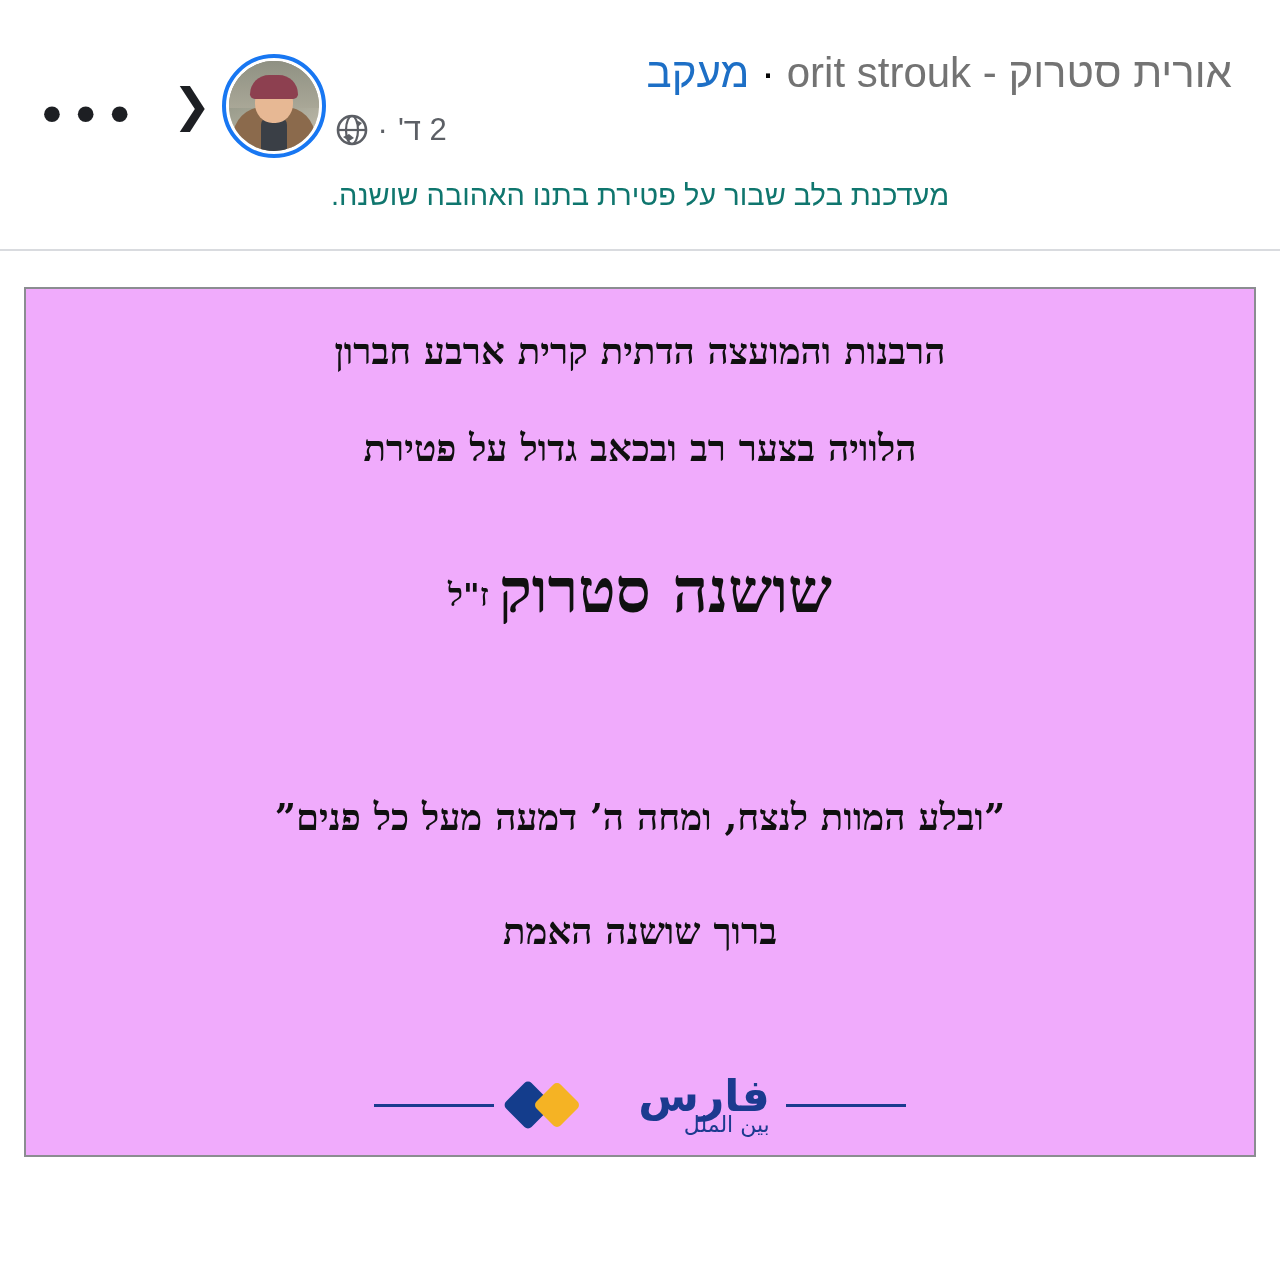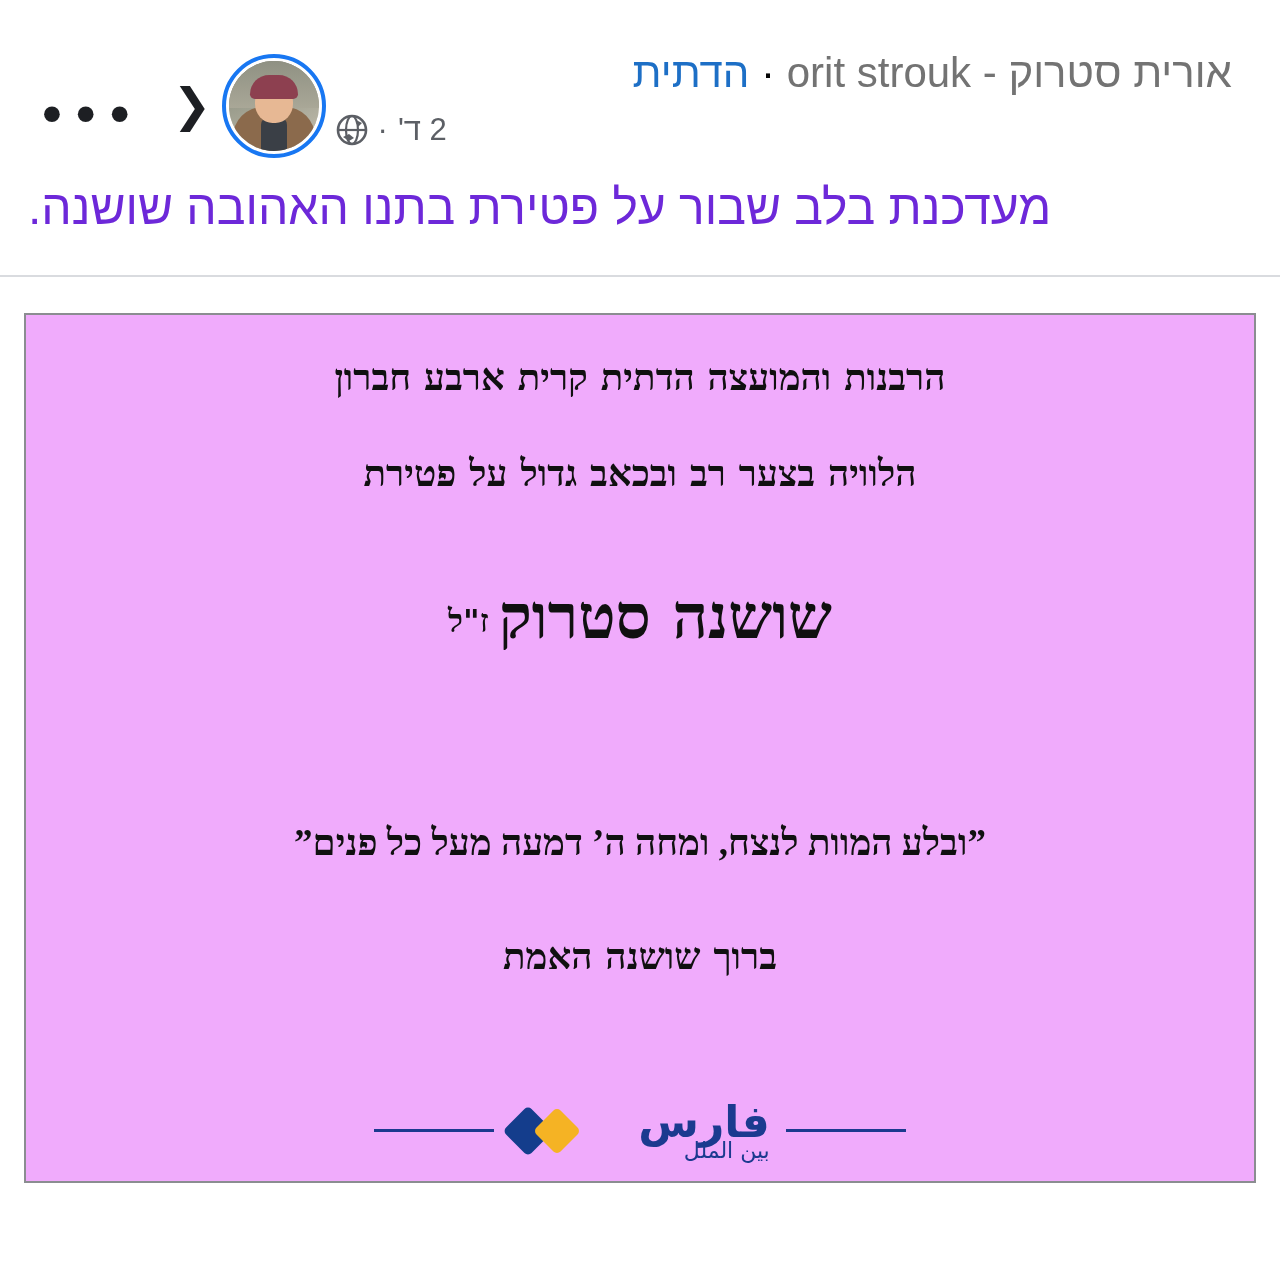--- a/index.html
+++ b/index.html
@@ -149,25 +149,25 @@
     line-height: 0.5;
     margin-top: 58px;
     padding: 0 24px 0 10px;
     cursor: pointer;
     font-family: "DejaVu Sans", sans-serif;
   }
 
   
   .post-text {
     direction: rtl;
-    text-align: left;
+    text-align: center;
     padding: 16px 28px 34px 28px;
-    font-size: 48px;
+    font-size: 29px;
     line-height: 1.35;
-    color: #6d28d9;
+    color: #0f766e;
   }
 
   .hr {
     height: 2px;
     background: #d9dbdf;
     width: 100%;
   }
 
   
   .notice-wrap {
@@ -200,21 +200,21 @@
   .n-name {
     font-size: 62px;
     font-weight: 700;
   }
   .n-name .zl {
     font-size: 32px;
     font-weight: 700;
     vertical-align: 6px;
     margin-right: 10px;
   }
-  .n-quote { font-size: 37px; font-weight: 700; font-family: Liberation Serif, serif; }
+  .n-quote { font-size: 37px; font-weight: 700; }
   .n-closing { font-size: 37px; font-weight: 700; }
 
   
   .watermark {
     position: absolute;
     left: 0; right: 0;
     bottom: 18px;
     display: flex;
     align-items: center;
     justify-content: center;
@@ -269,21 +269,21 @@
 </style>
 </head>
 <body>
 
 <div class="post-header">
 
   <div class="name-block">
     <div class="name-line">
       <span class="name-main">אורית סטרוק - orit strouk</span>
       <span class="name-sep">·</span>
-      <span class="name-suffix">הדתית</span>
+      <span class="name-suffix">מעקב</span>
     </div>
     <div class="meta-line">
       <span>2 ד'</span>
       <span>·</span>
       <span class="globe-icon">
         <svg viewBox="0 0 32 32" width="32" height="32" aria-hidden="true">
           <circle cx="16" cy="16" r="14" fill="none" stroke="#5c5f65" stroke-width="2.6"></circle>
           <ellipse cx="16" cy="16" rx="6" ry="14" fill="none" stroke="#5c5f65" stroke-width="2.2"></ellipse>
           <line x1="2" y1="16" x2="30" y2="16" stroke="#5c5f65" stroke-width="2.2"></line>
           <path d="M7 23 L13 20 L18 24 L13 27 Z" fill="#5c5f65"></path>

